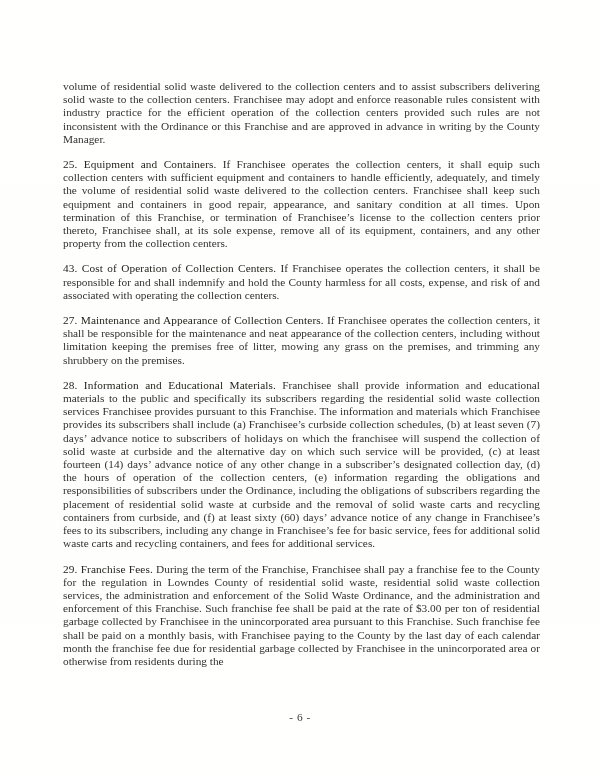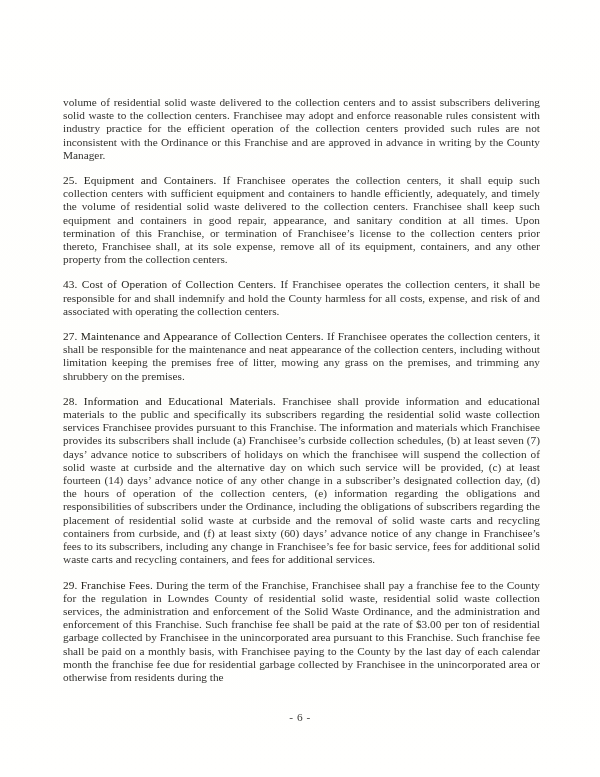--- a/index.html
+++ b/index.html
@@ -15,21 +15,21 @@
     width: 600px;
     height: 777px;
     background: linear-gradient(180deg, #fdfdfc 0%, #fcfcfa 55%, #fdfdfc 100%);
     font-family: "Liberation Serif", "DejaVu Serif", serif;
     color: #31302d;
     filter: blur(0.15px) contrast(1.02);
   }
   .content {
     position: absolute;
     left: 63px;
-    top: 96px;
+    top: 80px;
     width: 477px;
     font-size: 11.3px;
     line-height: 13.2px;
     text-align: justify;
   }
   .para {
     margin: 0 0 12px 0;
     padding: 0;
   }
   .para-heading {

